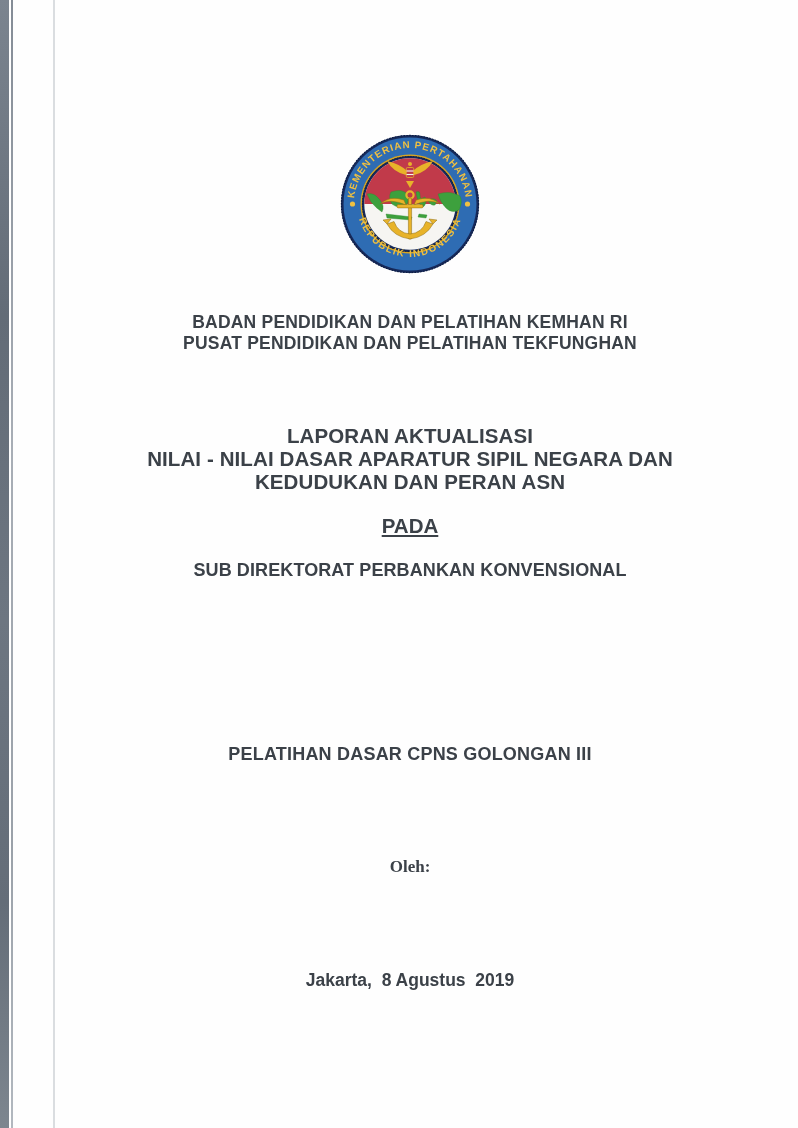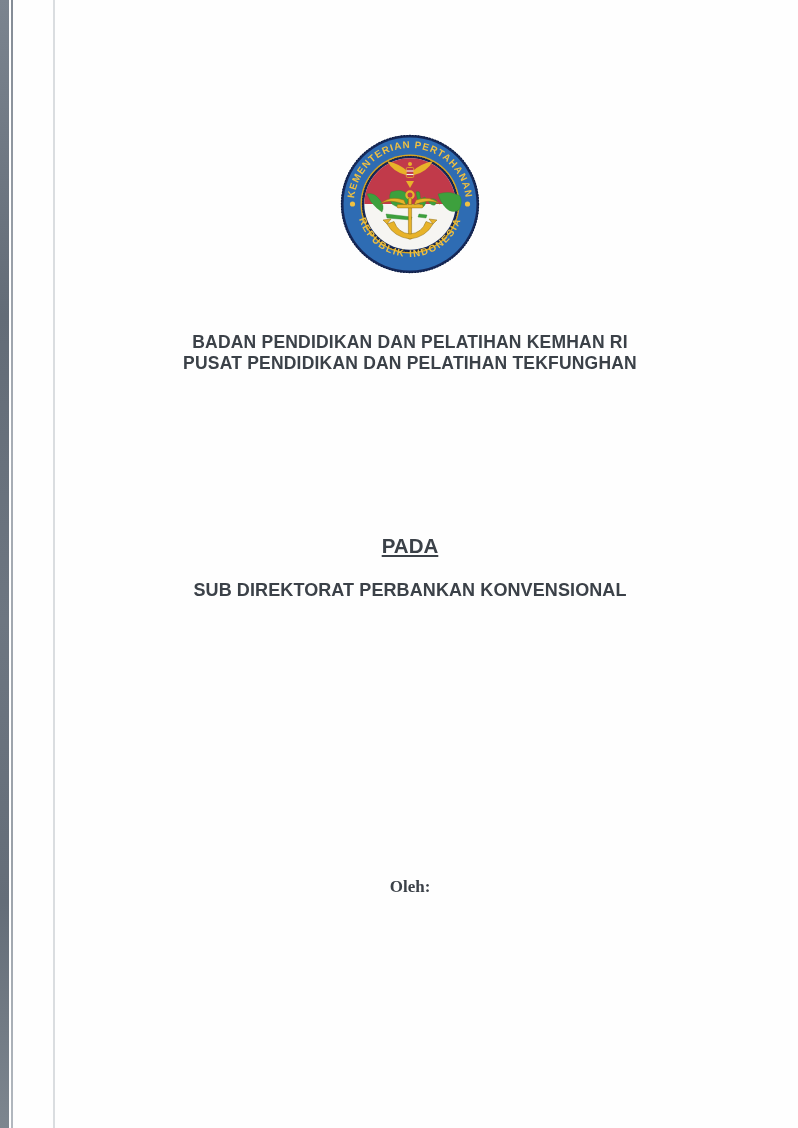--- a/index.html
+++ b/index.html
@@ -28,21 +28,21 @@
     background:#cdd1d5;opacity:.75;
   }
   .content{
     position:absolute;left:22px;top:0;width:776px;height:1128px;
     text-align:center;color:#3b4148;
   }
   .emblem{
     position:absolute;left:318px;top:134px;width:140px;height:140px;
   }
   .emblem svg{filter:blur(.3px);}
-  .txt{position:absolute;left:0;width:776px;font-weight:700;margin-top:20px;}
+  .txt{position:absolute;left:0;width:776px;font-weight:700;}
   .header-block{top:312px;font-size:17.5px;line-height:21px;letter-spacing:.2px;}
   .title-block{top:424px;font-size:20.5px;line-height:23px;letter-spacing:.1px;}
   .pada-block{top:514px;font-size:20.5px;line-height:23px;text-decoration:underline;}
   .unit-block{top:559px;font-size:18px;line-height:22.5px;letter-spacing:.1px;}
   .program-block{top:743px;font-size:18px;line-height:22px;letter-spacing:.2px;}
   .oleh-block{top:856px;font-size:17px;line-height:21px;font-family:Liberation Serif, serif;}
   .author-block{top:892px;font-size:17.5px;line-height:21px;}
   .date-block{top:970px;font-size:17.5px;line-height:21px;}
   .pre{white-space:pre;}
 </style>
@@ -114,26 +114,33 @@
         <circle cx="12.5" cy="70" r="2.6" fill="#efc041"></circle>
         <circle cx="127.5" cy="70" r="2.6" fill="#efc041"></circle>
       </svg>
     </div>
 
     <div class="txt header-block">
       <div>BADAN PENDIDIKAN DAN PELATIHAN KEMHAN RI</div>
       <div>PUSAT PENDIDIKAN DAN PELATIHAN TEKFUNGHAN</div>
     </div>
 
+    <div class="txt title-block">
+      <div>LAPORAN AKTUALISASI</div>
+      <div>NILAI - NILAI DASAR APARATUR SIPIL NEGARA DAN</div>
+      <div>KEDUDUKAN DAN PERAN ASN</div>
+    </div>
 
     <div class="txt pada-block">PADA</div>
 
     <div class="txt unit-block">
       <div>SUB DIREKTORAT PERBANKAN KONVENSIONAL</div>
     </div>
 
+    <div class="txt program-block">PELATIHAN DASAR CPNS GOLONGAN III</div>
 
     <div class="txt oleh-block">Oleh:</div>
 
 
+    <div class="txt date-block pre">Jakarta,  8 Agustus  2019</div>
 
   </div>
 </div>
 
 </body></html>

